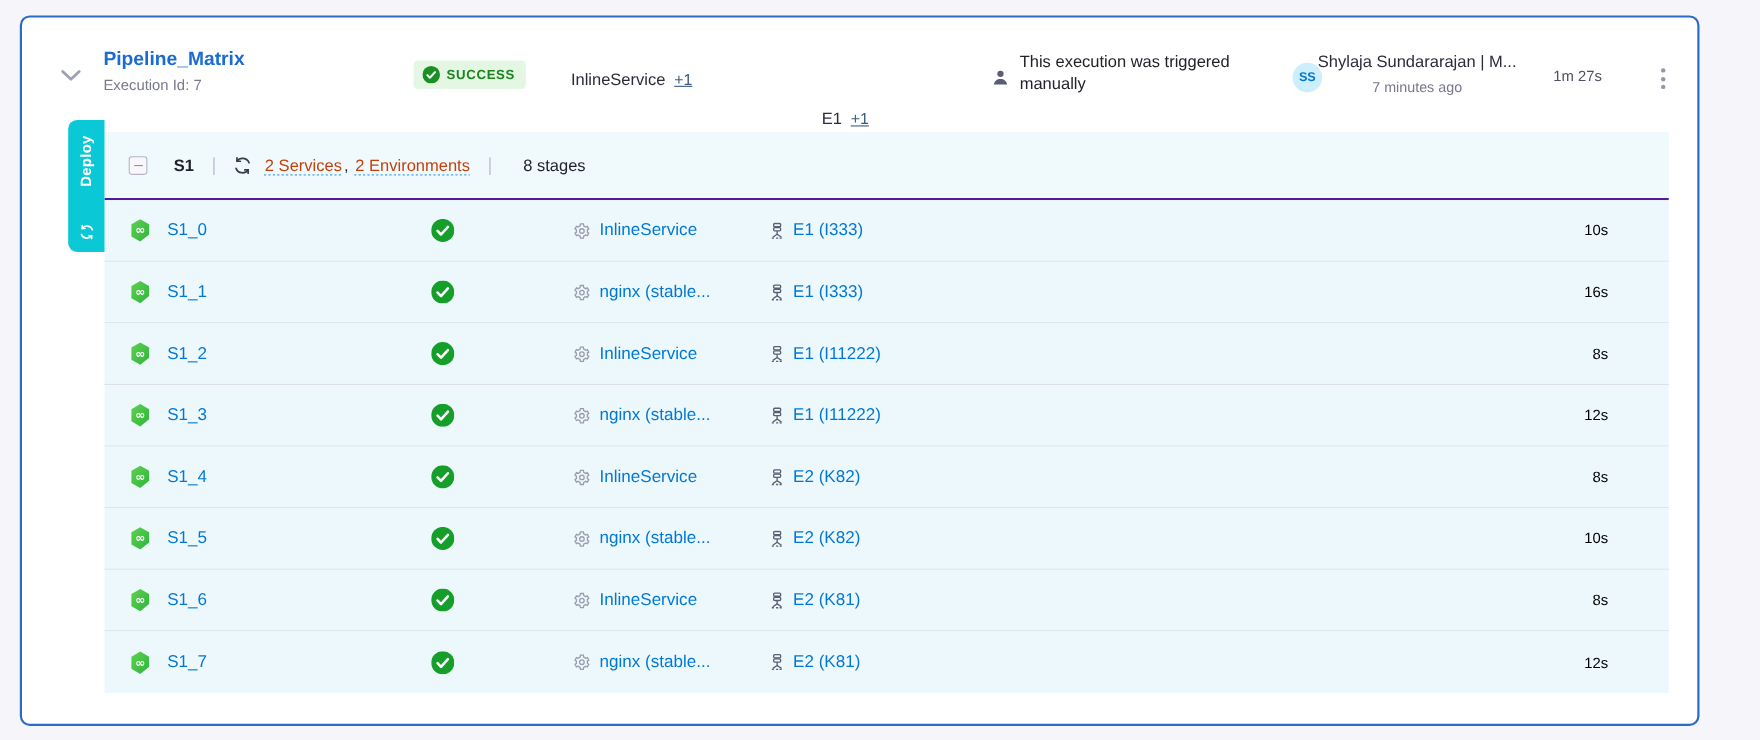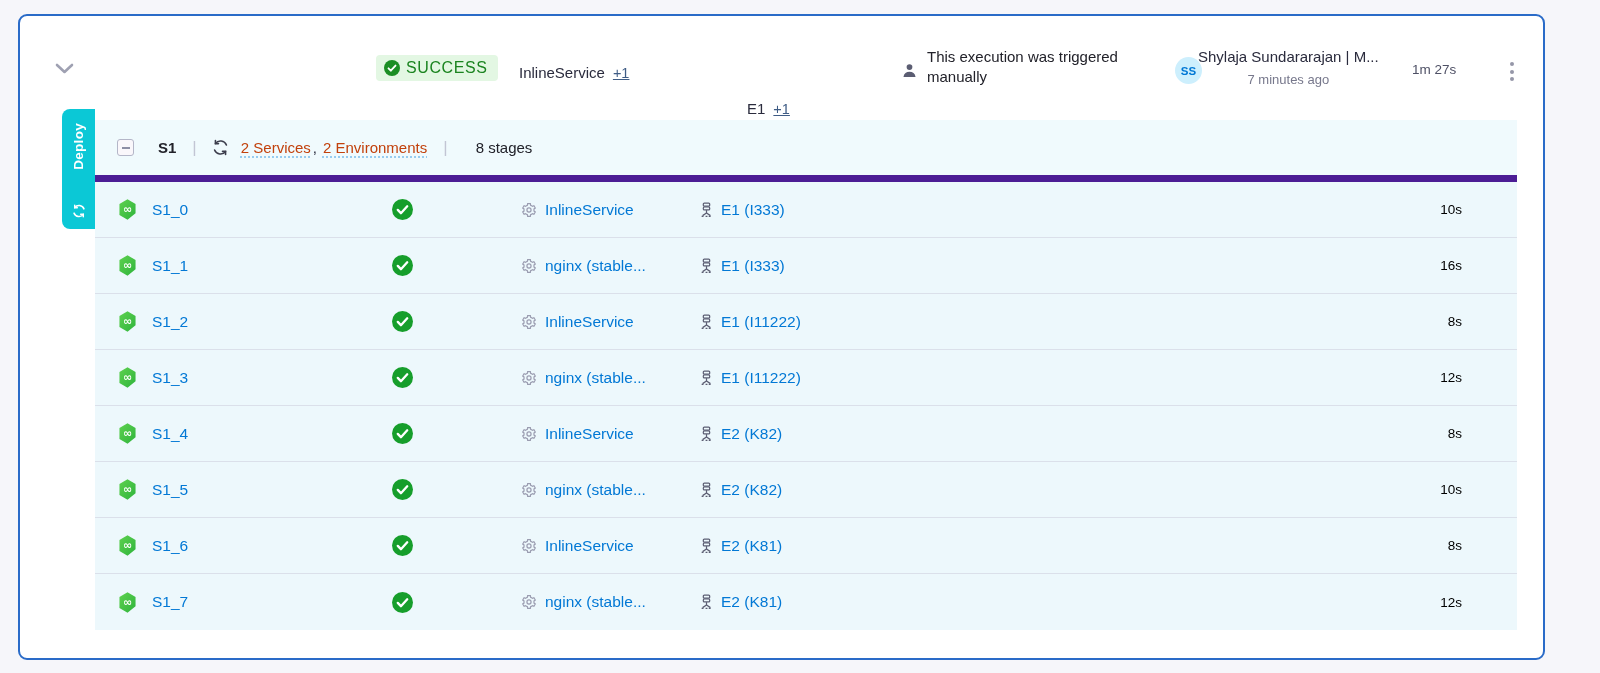--- a/index.html
+++ b/index.html
@@ -25,21 +25,21 @@
   .title-block { left:74px; top:27px; }
   .pipeline-title { color:#1a6bd2; font-size:17.5px; font-weight:700; cursor:pointer; }
   .exec-id { color:#77788c; font-size:13.5px; margin-top:6px; }
 
   .badge {
     left:356px; top:39px;
     background:#e3f7e3; border-radius:4px;
     height:26px; padding:0 10px 0 8px;
     display:flex; align-items:center; gap:6px;
   }
-  .badge-text { color:#1b8420; font-size:16px; font-weight:400; letter-spacing:.6px; }
+  .badge-text { color:#1b8420; font-size:12px; font-weight:700; letter-spacing:.6px; }
 
   .summary { font-size:15px; color:#2a2b3d; display:flex; gap:8px; align-items:baseline; }
   .sum-services { left:499px; top:48px; }
   .sum-envs { left:727px; top:48px;margin-top:36px; }
   .more-link { color:#3f5c85; text-decoration:underline; font-size:14.5px; cursor:pointer; }
 
   .trigger-icon { left:881px; top:46px; }
   .trigger-text { left:907px; top:31px; width:232px; font-size:15px; line-height:1.35; color:#22222a; }
 
   .avatar {
@@ -68,21 +68,21 @@
     color:#fff; font-weight:700; font-size:13.5px;
     writing-mode:vertical-rl; transform:rotate(180deg);
     letter-spacing:.3px;
   }
 
   
   .mtable { position:absolute; left:75px; top:104px; width:1422px; }
   .group-header {
     height:62px; background:#f0fafd;
     display:flex; align-items:center; padding-left:22px;
-    border-bottom:7px solid #4c1d95;
+    border-bottom:2px solid #4c1d95;
   }
   .gh-minus {
     width:17px; height:17px; border:1px solid #b4b6c8; border-radius:3px;
     background:#faf7fb; position:relative; cursor:pointer; margin-right:24px;
   }
   .gh-minus::after {
     content:""; position:absolute; left:3.5px; top:7px; width:8px; height:1.6px; background:#8d8fa5;
   }
   .gh-name { font-size:15px; font-weight:700; margin-right:16px; }
   .gh-divider { color:#c2c5d4; font-size:17px; font-weight:300; margin-right:14px; }
@@ -114,20 +114,24 @@
 <body>
 
 <div class="panel">
 
   <span class="hdr-item chevron">
     <svg width="21" height="14" viewBox="0 0 21 14">
         <path d="M3 3l7.5 7L18 3" fill="none" stroke="#9fa1b2" stroke-width="2.6" stroke-linecap="round" stroke-linejoin="round"></path>
       </svg>
   </span>
 
+  <div class="hdr-item title-block">
+    <div class="pipeline-title">Pipeline_Matrix</div>
+    <div class="exec-id">Execution Id: 7</div>
+  </div>
 
   <div class="hdr-item badge">
     <span class="icon-flex">
       <svg width="16" height="16" viewBox="0 0 20 20">
           <circle cx="10" cy="10" r="10" fill="#1b8e24"></circle>
           <path d="M5.6 10.4l2.9 3 5.9-6.4" stroke="#fff" stroke-width="2.3" fill="none" stroke-linecap="round" stroke-linejoin="round"></path>
         </svg>
     </span>
     <span class="badge-text">SUCCESS</span>
   </div>

